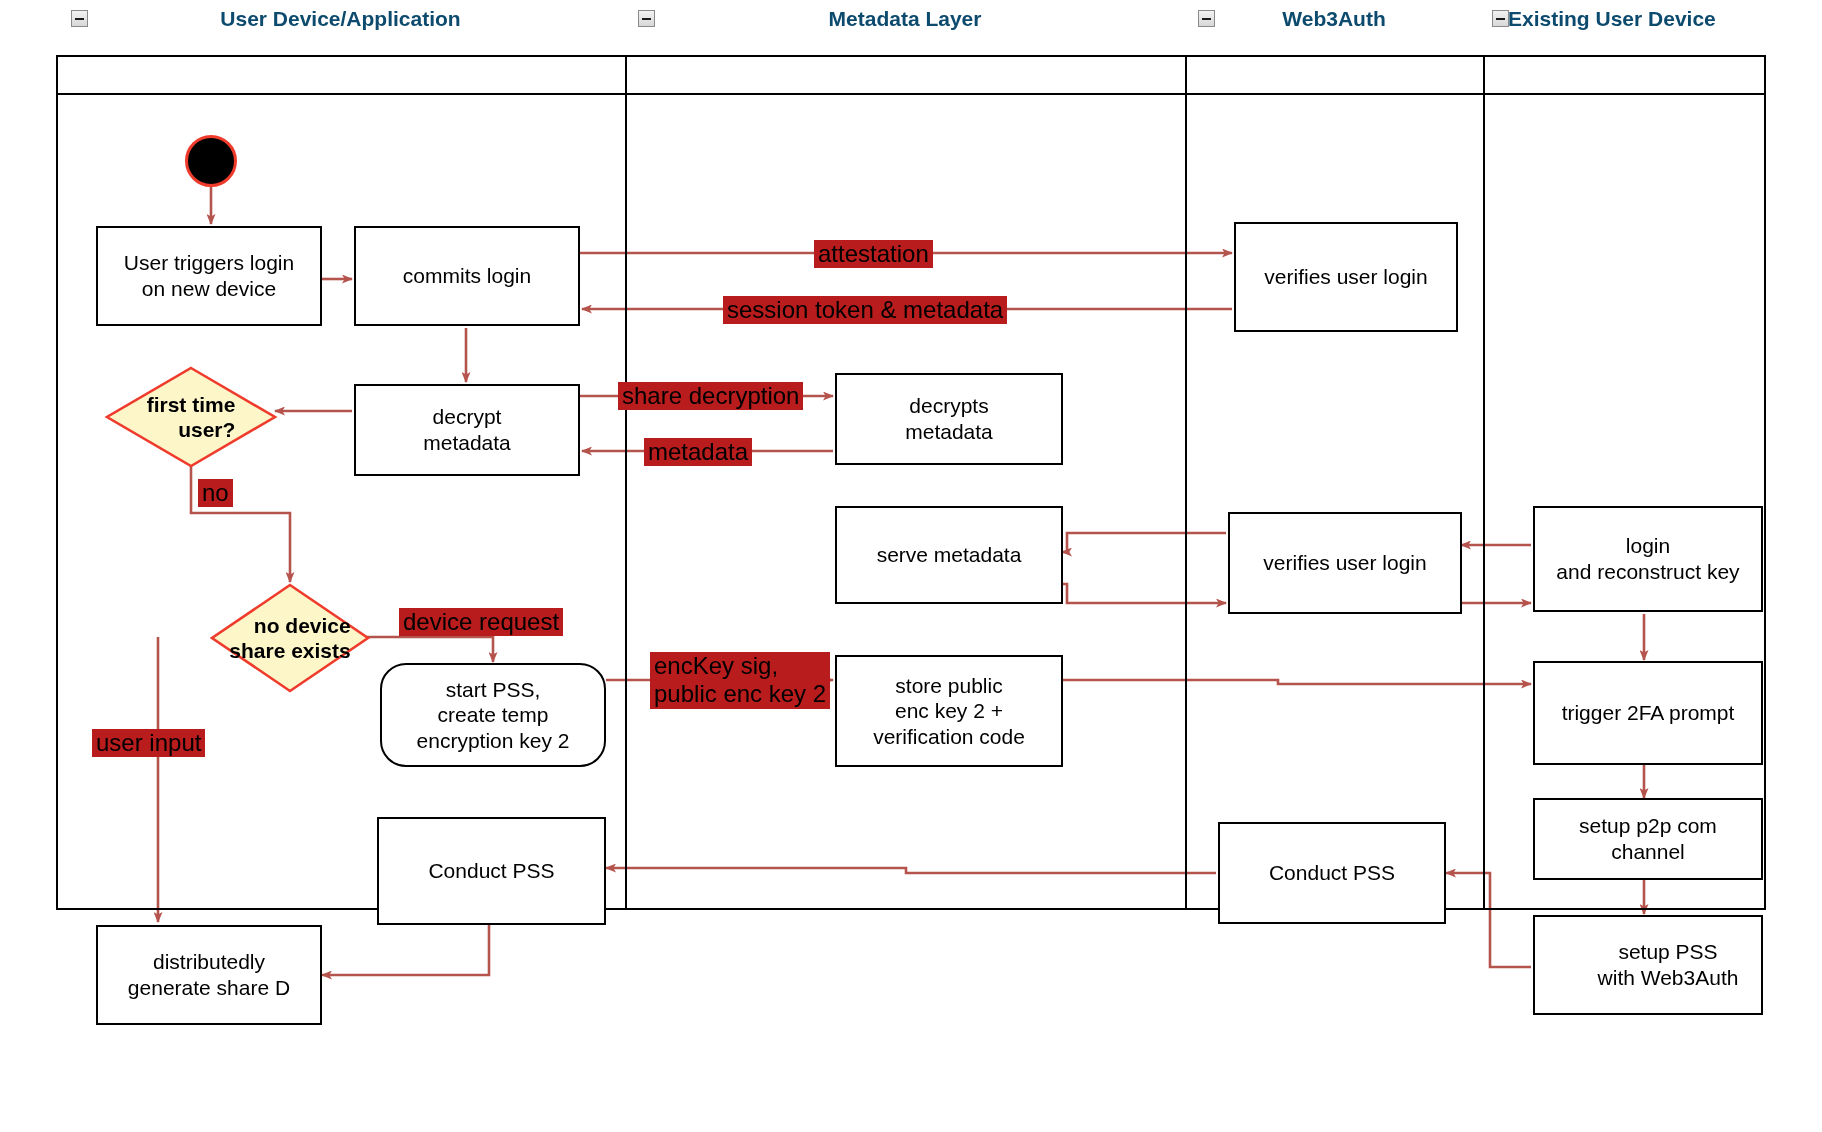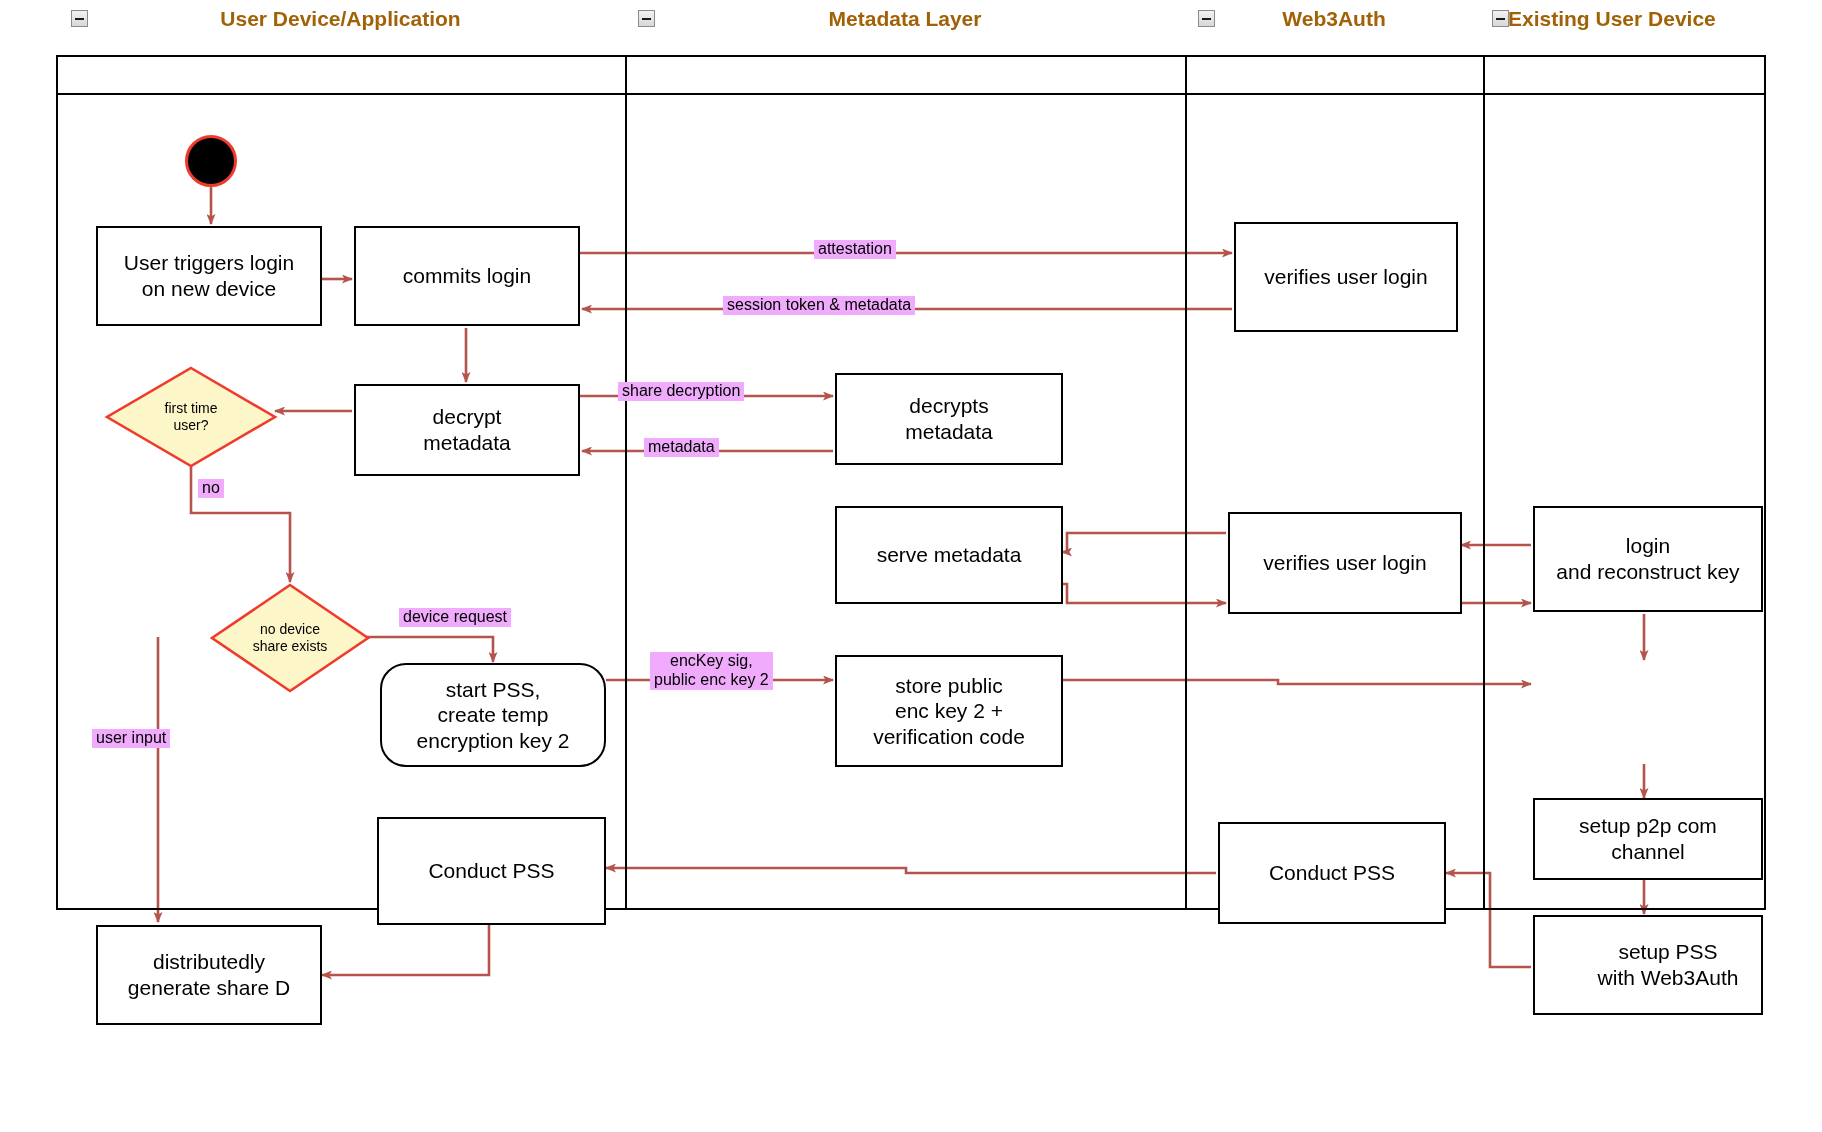--- a/index.html
+++ b/index.html
@@ -43,21 +43,21 @@
     border-left: 2px solid #000000;
   }
   .lane-title {
     position: absolute;
     top: 0;
     height: 38px;
     line-height: 38px;
     text-align: center;
     font-weight: bold;
     font-size: 21px;
-    color: #a16207;
+    color: #0c4a6e;
     white-space: nowrap;
   }
   .collapse-icon {
     position: absolute;
     top: 10px;
     width: 17px;
     height: 17px;
     background: linear-gradient(#f2f2f2, #d8d8d8);
     border: 1px solid #8a8a8a;
     box-sizing: border-box;
@@ -109,44 +109,45 @@
   }
   .decision .dlabel {
     position: absolute;
     left: 0;
     top: 0;
     width: 100%;
     height: 100%;
     display: flex;
     align-items: center;
     justify-content: center;
-    text-align: center;
-    font-size: 14px;
+    text-align: right;
+    font-size: 21px;
     color: #000000;
     line-height: 1.2;
     white-space: pre-line;
+    font-weight: bold;
   }
 
   
   #edges {
     position: absolute;
     left: 0;
     top: 0;
     width: 1822px;
     height: 1132px;
     pointer-events: none;
   }
   .edge-label {
     position: absolute;
-    font-size: 16px;
+    font-size: 24px;
     color: #000000;
-    background: #f0abfc;
+    background: #b91c1c;
     padding: 0 4px;
     white-space: pre-line;
-    text-align: center;
+    text-align: left;
     line-height: 1.18;
   }
 </style>
 </head>
 <body>
 
 <div id="canvas">
 
   <svg id="edges" viewBox="0 0 1822 1132" width="1822" height="1132">
     <defs>
@@ -263,20 +264,21 @@
   </div>
 
   <div class="node" style="left:380px; top:663px; width:226px; height:104px;border-radius:26px;">start PSS,
 create temp
 encryption key 2</div>
 
   <div class="node" style="left:835px; top:655px; width:228px; height:112px;">store public
 enc key 2 +
 verification code</div>
 
+  <div class="node" style="left:1533px; top:661px; width:230px; height:104px;">trigger 2FA prompt</div>
 
   <div class="node" style="left:1533px; top:798px; width:230px; height:82px;">setup p2p com
 channel</div>
 
   <div class="node" style="left:377px; top:817px; width:229px; height:108px;">Conduct PSS</div>
 
   <div class="node" style="left:1218px; top:822px; width:228px; height:102px;">Conduct PSS</div>
 
   <div class="node" style="left:1533px; top:915px; width:230px; height:100px;padding-left:44px;">setup PSS
 with Web3Auth</div>

